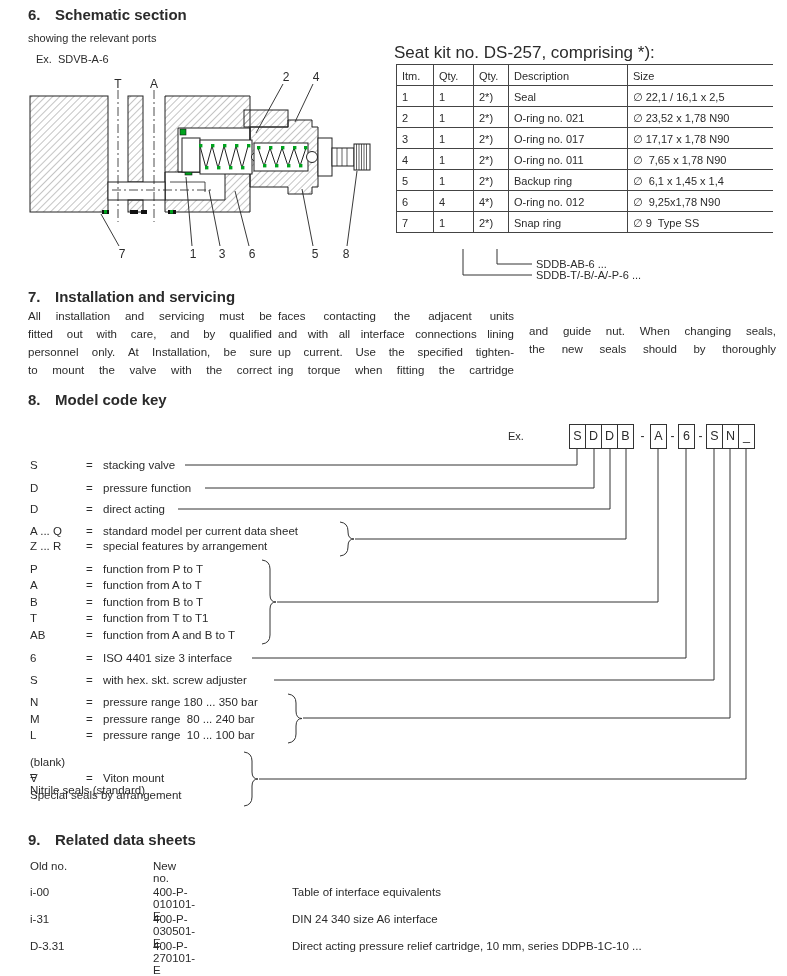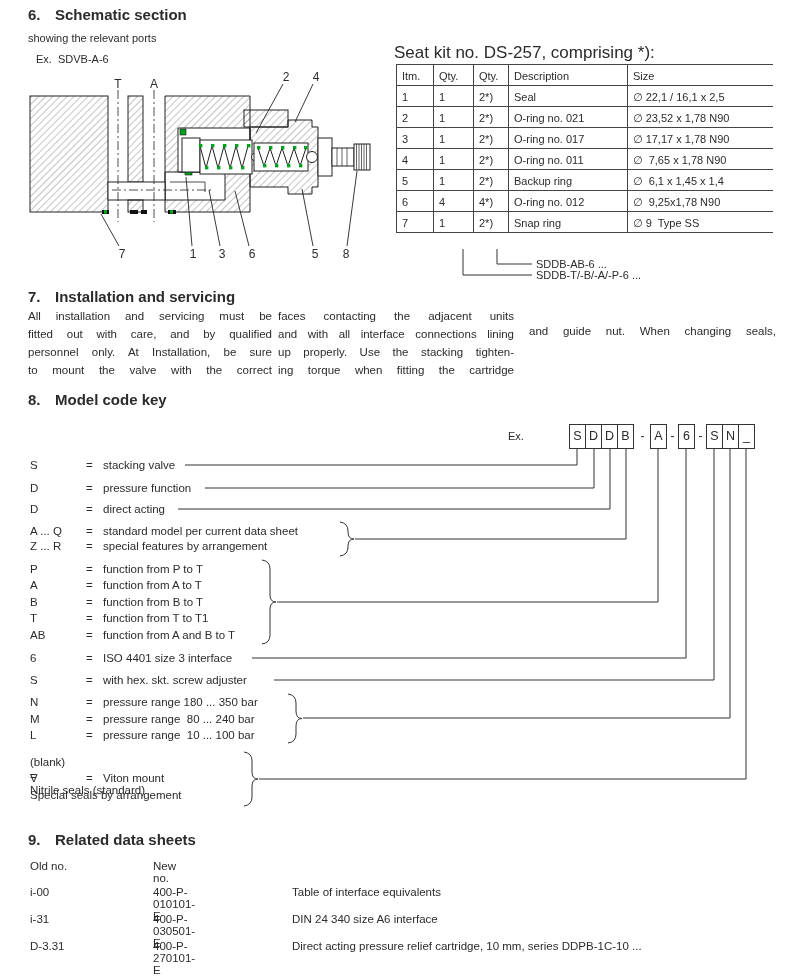--- a/index.html
+++ b/index.html
@@ -218,25 +218,26 @@
 </div>
 <div class="abs col" style="left:28px; top:307px; width:244px;">
   <div class="ln">All installation and servicing must be</div>
   <div class="ln">fitted out with care, and by qualified</div>
   <div class="ln">personnel only. At Installation, be sure</div>
   <div class="ln">to mount the valve with the correct</div>
 </div>
 <div class="abs col" style="left:278px; top:307px; width:236px;">
   <div class="ln">faces contacting the adjacent units</div>
   <div class="ln">and with all interface connections lining</div>
-  <div class="ln">up properly. Use the stacking tighten-</div>
+  <div class="ln">up current. Use the specified tighten-</div>
   <div class="ln">ing torque when fitting the cartridge</div>
 </div>
 <div class="abs col" style="left:529px; top:322px; width:247px;">
   <div class="ln">and guide nut. When changing seals,</div>
+  <div class="ln">the new seals should by thoroughly</div>
 </div>
 
 <div class="abs h1" style="left:28px; top:391px;">
   <span class="num">8.</span>
   <span>Model code key</span>
 </div>
 <div class="abs small" style="left:508px; top:430px;">Ex.</div>
 
 <div class="boxgroup" style="left:569px; top:424px;">
   <span class="box" style="left:0;">S</span>

